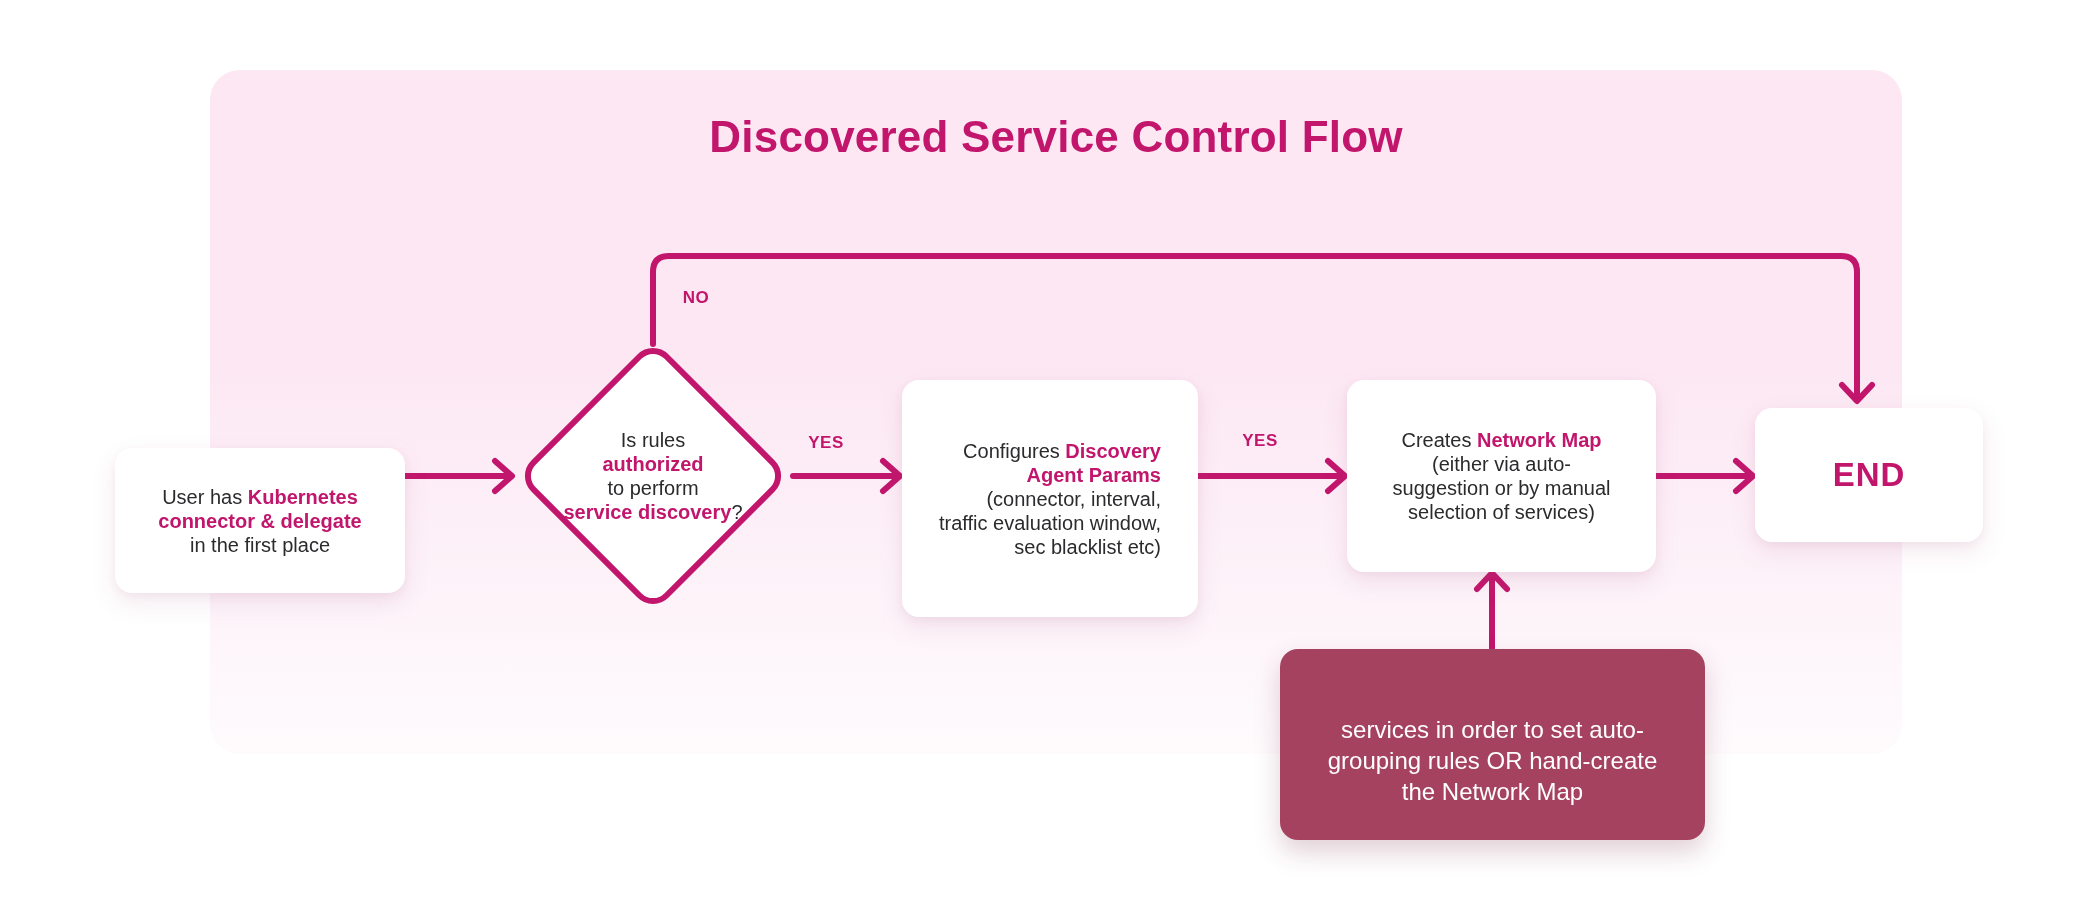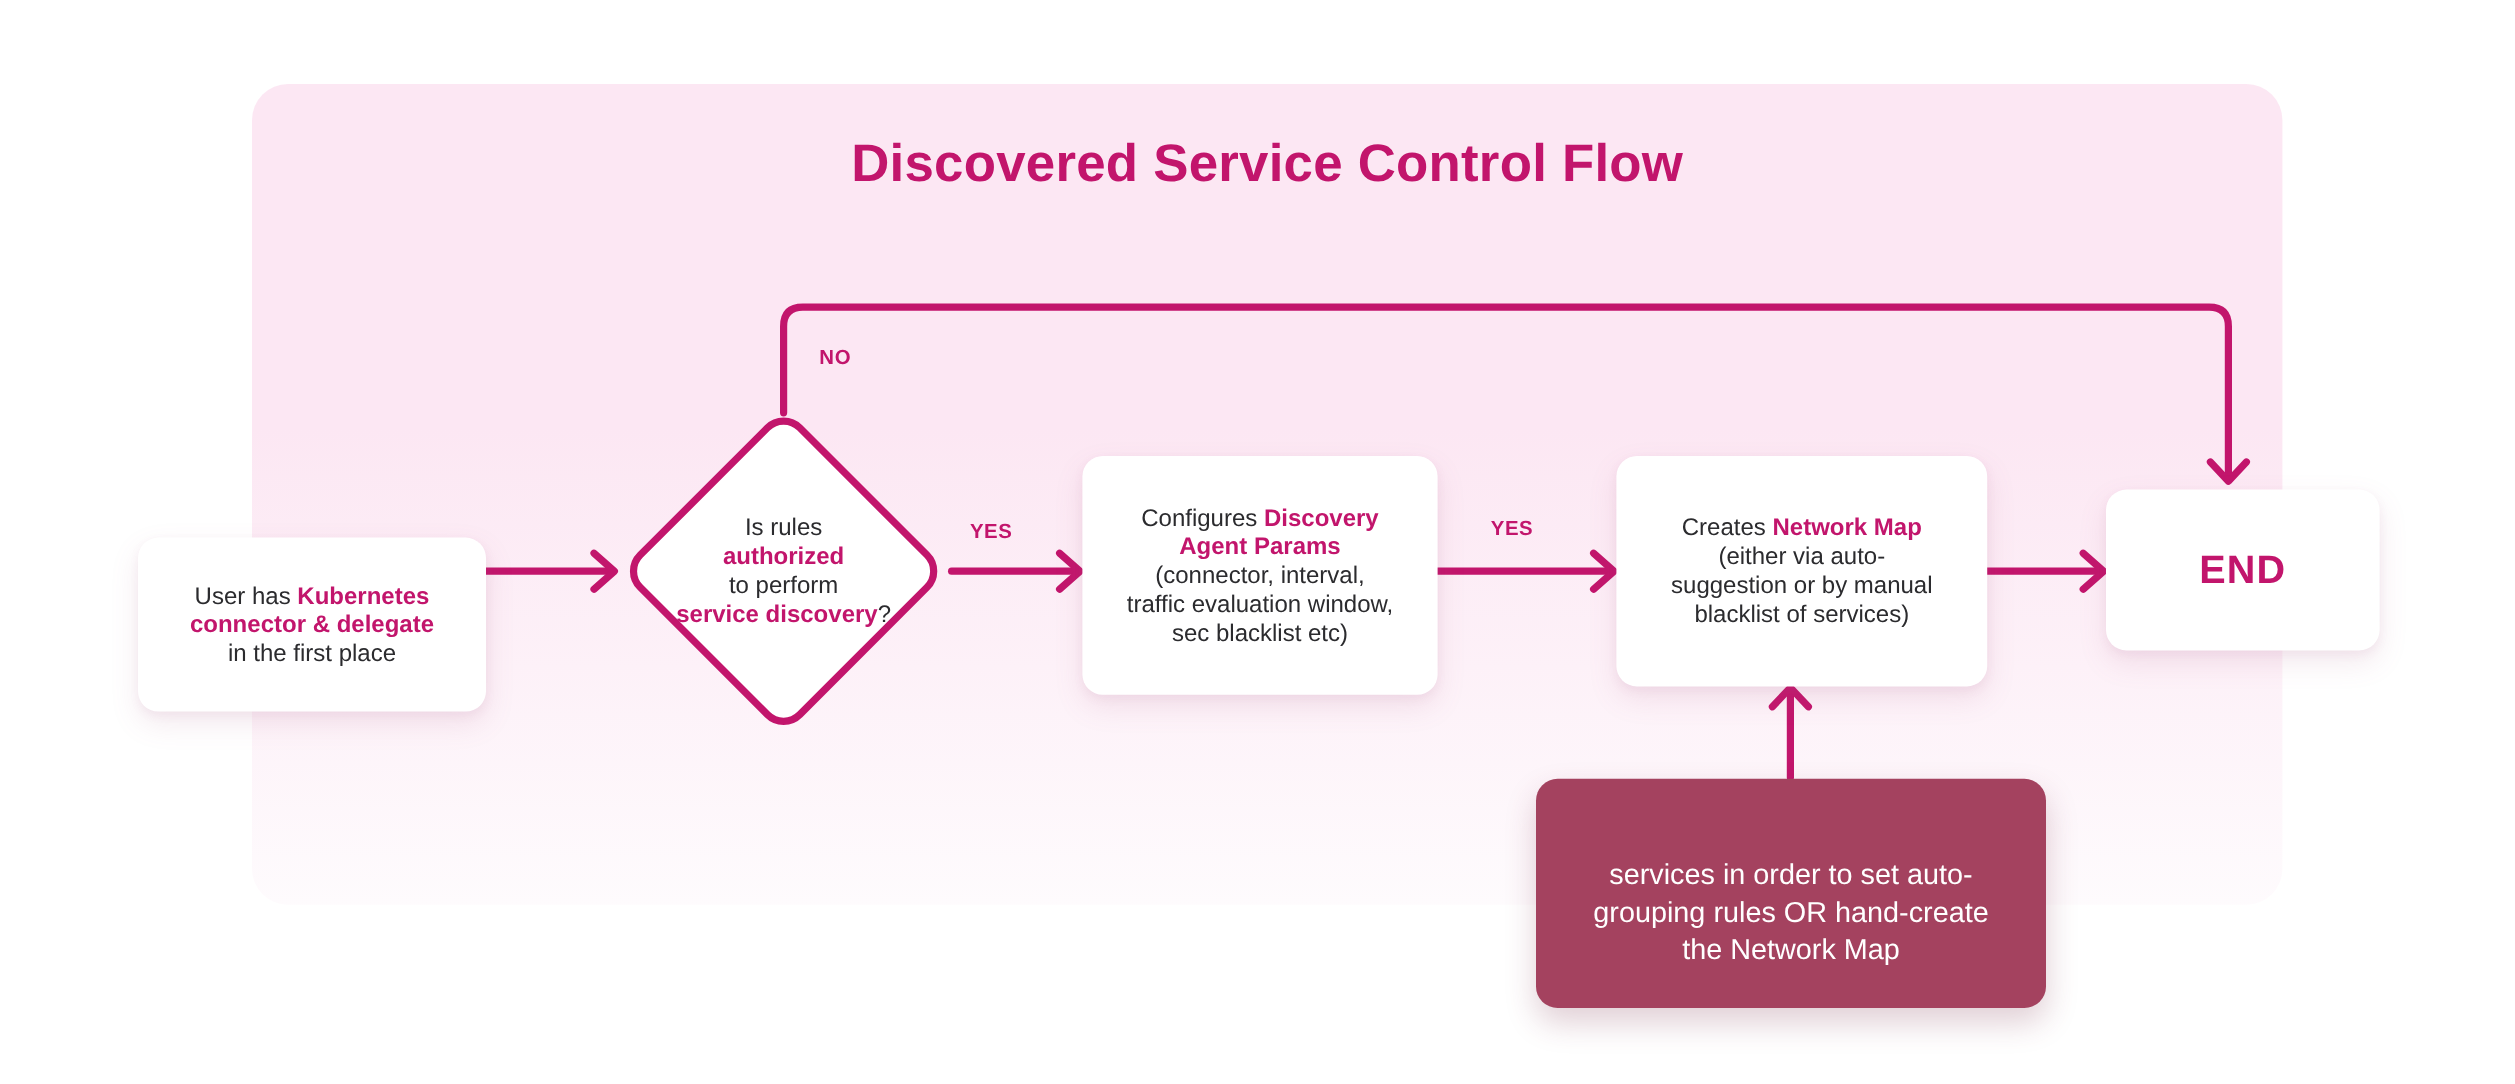--- a/index.html
+++ b/index.html
@@ -32,21 +32,21 @@
 
   .card{
     position:absolute;background:var(--card-bg);border-radius:17px;
     box-shadow:0 10px 24px rgba(170,90,135,0.13),0 3px 8px rgba(170,90,135,0.07);
     display:flex;align-items:center;justify-content:center;text-align:center;
     color:var(--text-dark);font-size:20px;line-height:24px;z-index:2;
   }
   .accent{color:var(--accent);font-weight:bold;}
 
   .node-start{left:115px;top:400px;width:290px;height:145px;margin-top:48px;}
-  .node-configure{left:902px;top:380px;width:296px;height:199px;}
+  .node-configure{left:902px;top:380px;width:296px;height:237px;text-align:right;}
   .node-create{left:1347px;top:380px;width:309px;height:192px;}
   .node-end{left:1755px;top:408px;width:228px;height:134px;}
   .end-label{font-size:33px;font-weight:bold;color:var(--accent);letter-spacing:1px;}
 
   .diamond-wrap{position:absolute;left:556px;top:379px;width:194px;height:194px;z-index:2;}
   .diamond-shape{
     position:absolute;inset:0;background:var(--card-bg);
     border:6px solid var(--accent);border-radius:22px;transform:rotate(45deg);
   }
   .diamond-text{
@@ -121,21 +121,21 @@
       <span>traffic evaluation window,</span><br>
       <span>sec blacklist etc)</span>
     </div>
   </div>
 
   <div class="card node-create">
     <div>
       <span>Creates </span><span class="accent">Network Map</span><br>
       <span>(either via auto-</span><br>
       <span>suggestion or by manual</span><br>
-      <span>blacklist of services)</span>
+      <span>selection of services)</span>
     </div>
   </div>
 
   <div class="card node-end">
     <span class="end-label">END</span>
   </div>
 
   <div class="node-note">
     <div>
       <br>

